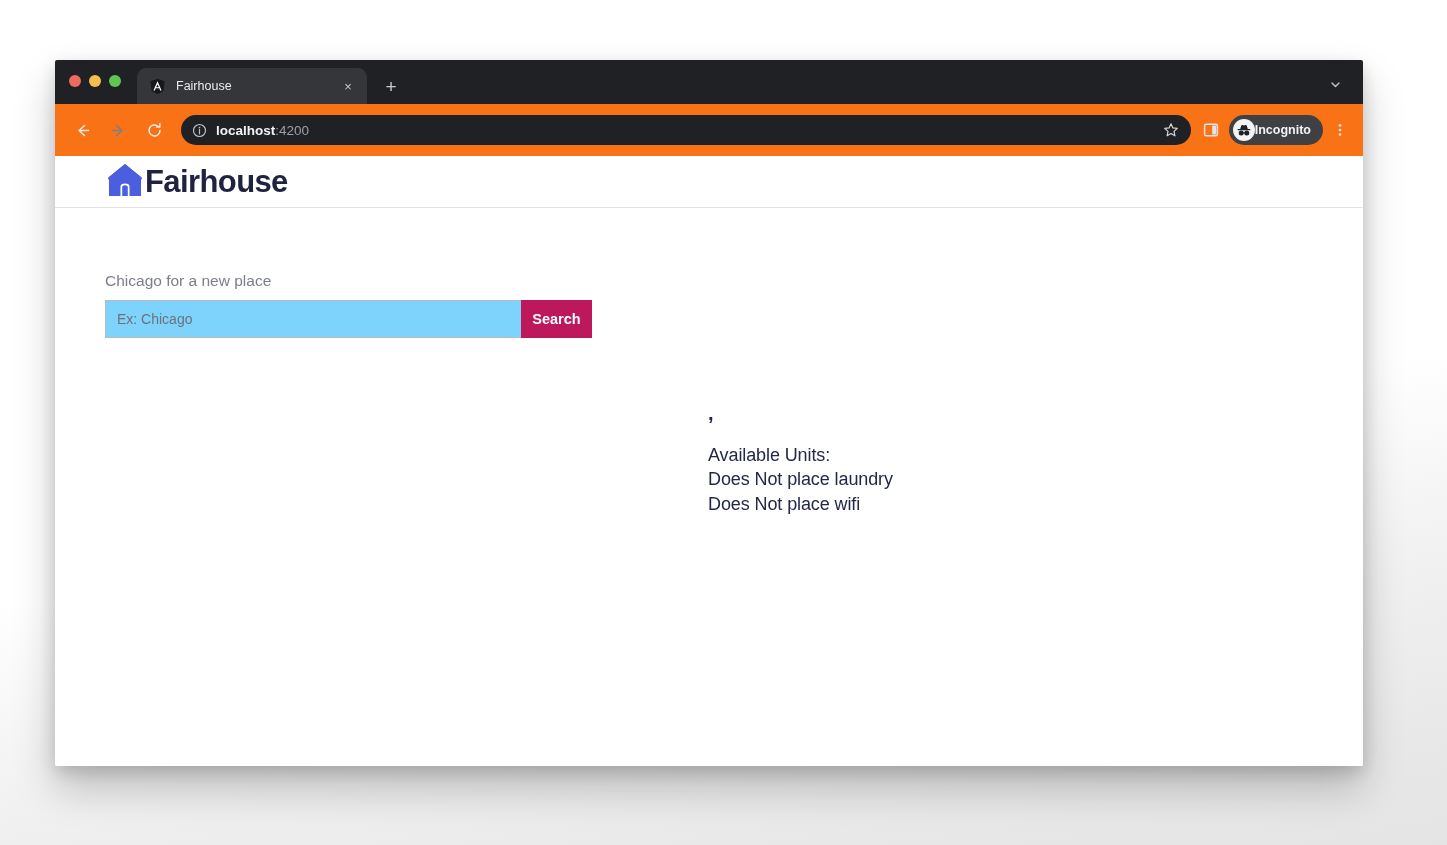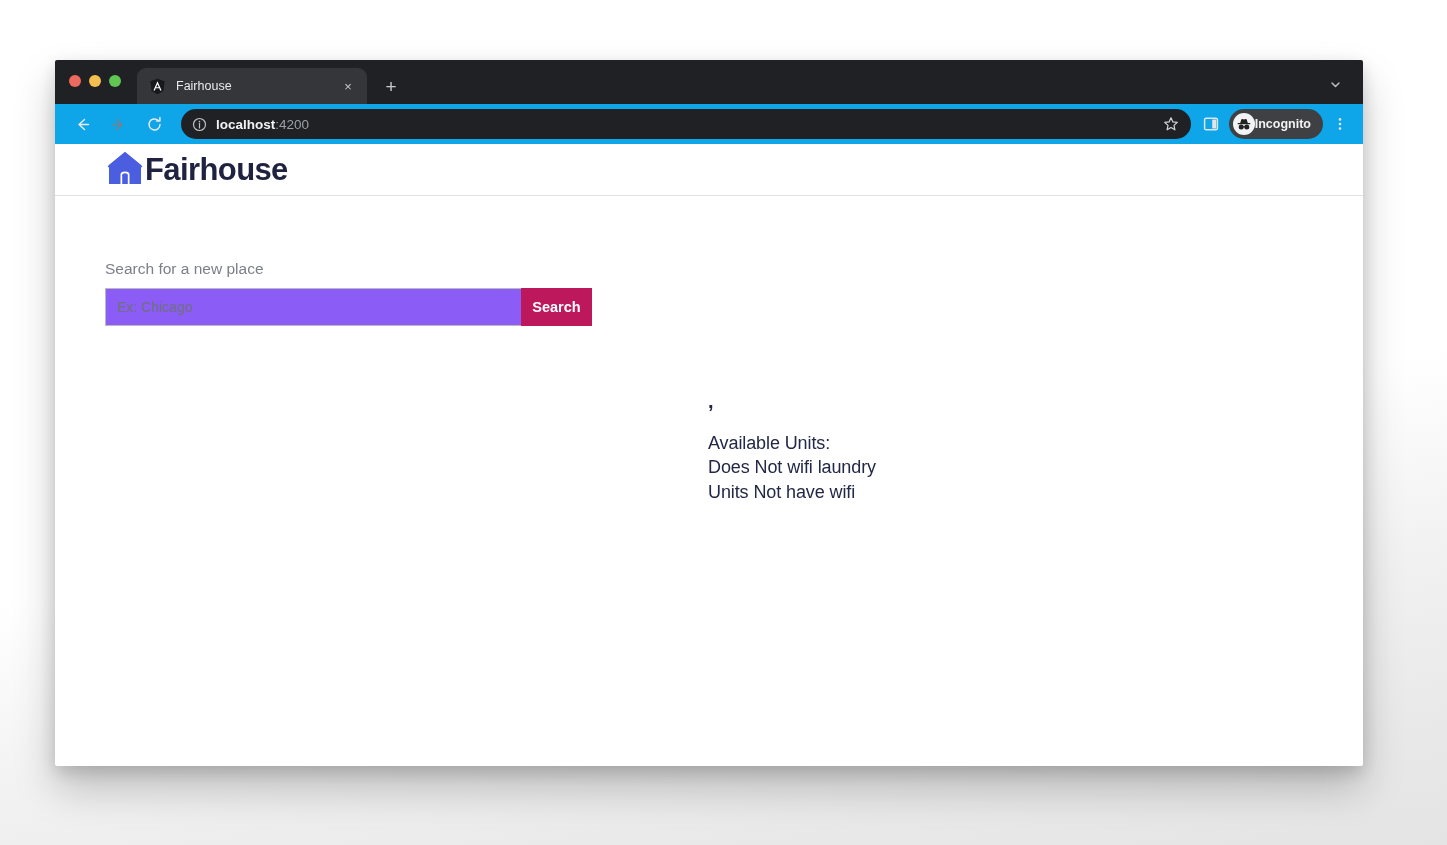--- a/index.html
+++ b/index.html
@@ -98,22 +98,22 @@
   #tab-search-button {
     position: absolute;
     right: 14px; bottom: 6px;
     width: 28px; height: 28px;
     display: flex; align-items: center; justify-content: center;
     color: #b9bbbe;
   }
 
   
   #toolbar {
-    height: 40px;
-    background: #0ea5e9;
+    height: 52px;
+    background: #f97316;
     display: flex;
     align-items: center;
     padding: 0 10px 0 12px;
     gap: 2px;
   }
   .nav-btn {
     width: 30px; height: 30px;
     display: flex; align-items: center; justify-content: center;
     border-radius: 50%;
     color: #e8eaed;
@@ -234,21 +234,21 @@
     margin-bottom: 10px;
     display: block;
   }
   #search-row { display: flex; height: 38px; }
   #search-input {
     flex: 1 1 auto;
     height: 38px;
     border: 1px solid #b9babd;
     border-right: none;
     outline: none;
-    background: #8b5cf6;
+    background: #7dd3fc;
     font-family: "Liberation Sans", sans-serif;
     font-size: 14px;
     color: #2b2d3a;
     padding: 0 11px;
   }
   #search-input::placeholder { color: #6f7179; }
   #search-button {
     flex: 0 0 auto;
     width: 71px;
     height: 38px;
@@ -395,28 +395,28 @@
             <path d="M20 4 L37.4 18.2 L34.2 21.6 L20 10 L5.8 21.6 L2.6 18.2 Z" fill="#4c5ee0"></path>
             <path d="M15.5 36 L15.5 26.5 Q15.5 23.6 20 23.6 Q24.5 23.6 24.5 26.5 L24.5 36 Z" fill="#ffffff"></path>
             <path d="M17.2 36 L17.2 27.2 Q17.2 25.2 20 25.2 Q22.8 25.2 22.8 27.2 L22.8 36 Z" fill="#4c5ee0"></path>
           </svg>
         </span>
         <span id="brand-name">Fairhouse</span>
       </div>
     </header>
 
     <section id="search-section">
-      <label id="search-label">Search for a new place</label>
+      <label id="search-label">Chicago for a new place</label>
       <div id="search-row">
         <input id="search-input" type="text" placeholder="Ex: Chicago" style="">
         <button id="search-button">Search</button>
       </div>
     </section>
 
     <section id="place-details">
       <div id="place-location">,</div>
       <div class="detail-line">Available Units:</div>
-      <div class="detail-line">Does Not wifi laundry</div>
-      <div class="detail-line">Units Not have wifi</div>
+      <div class="detail-line">Does Not place laundry</div>
+      <div class="detail-line">Does Not place wifi</div>
     </section>
 
   </div>
 </div>
 
 </body></html>

